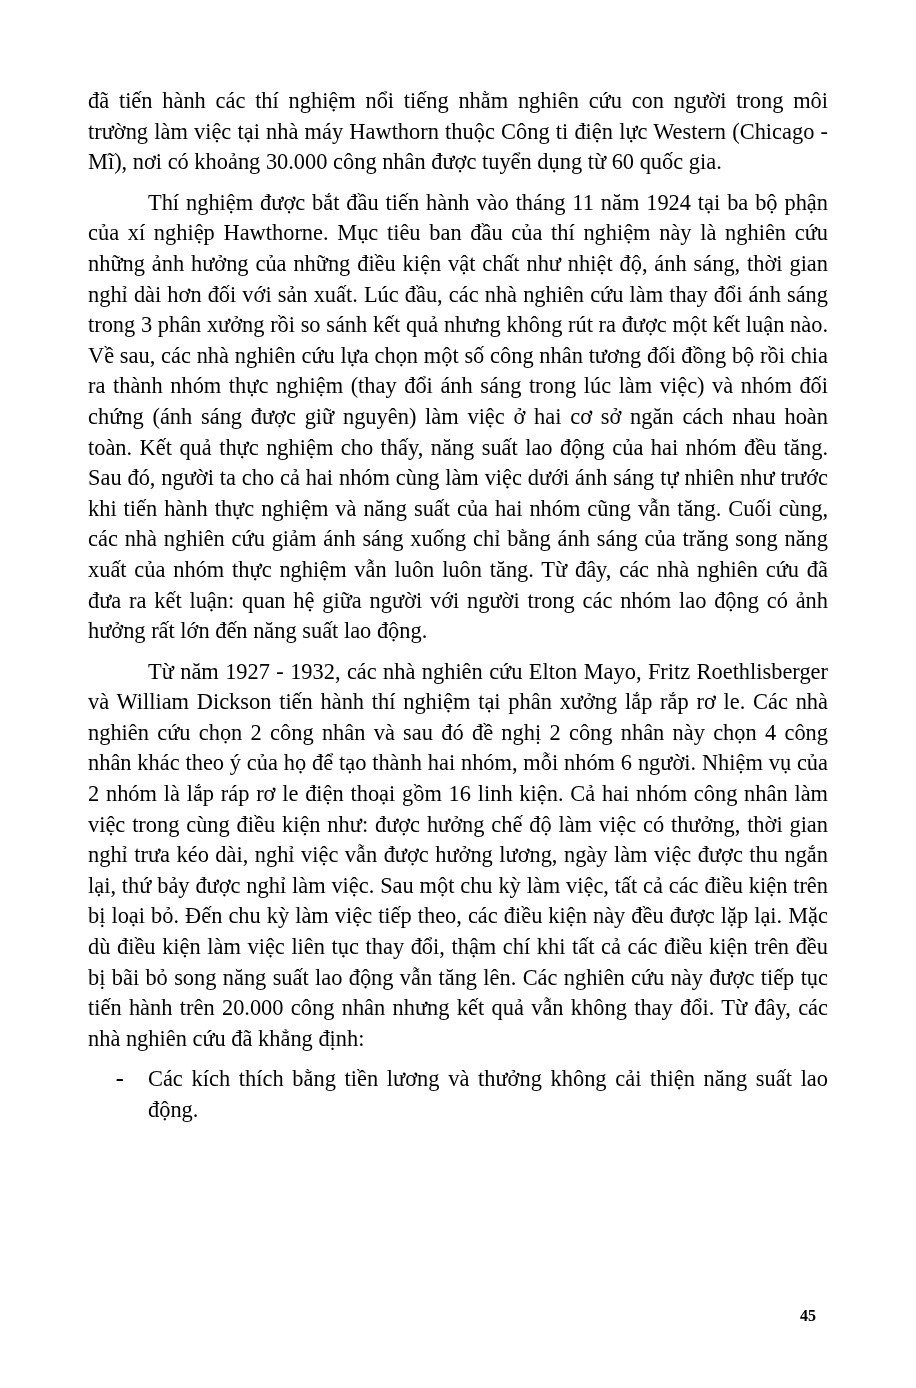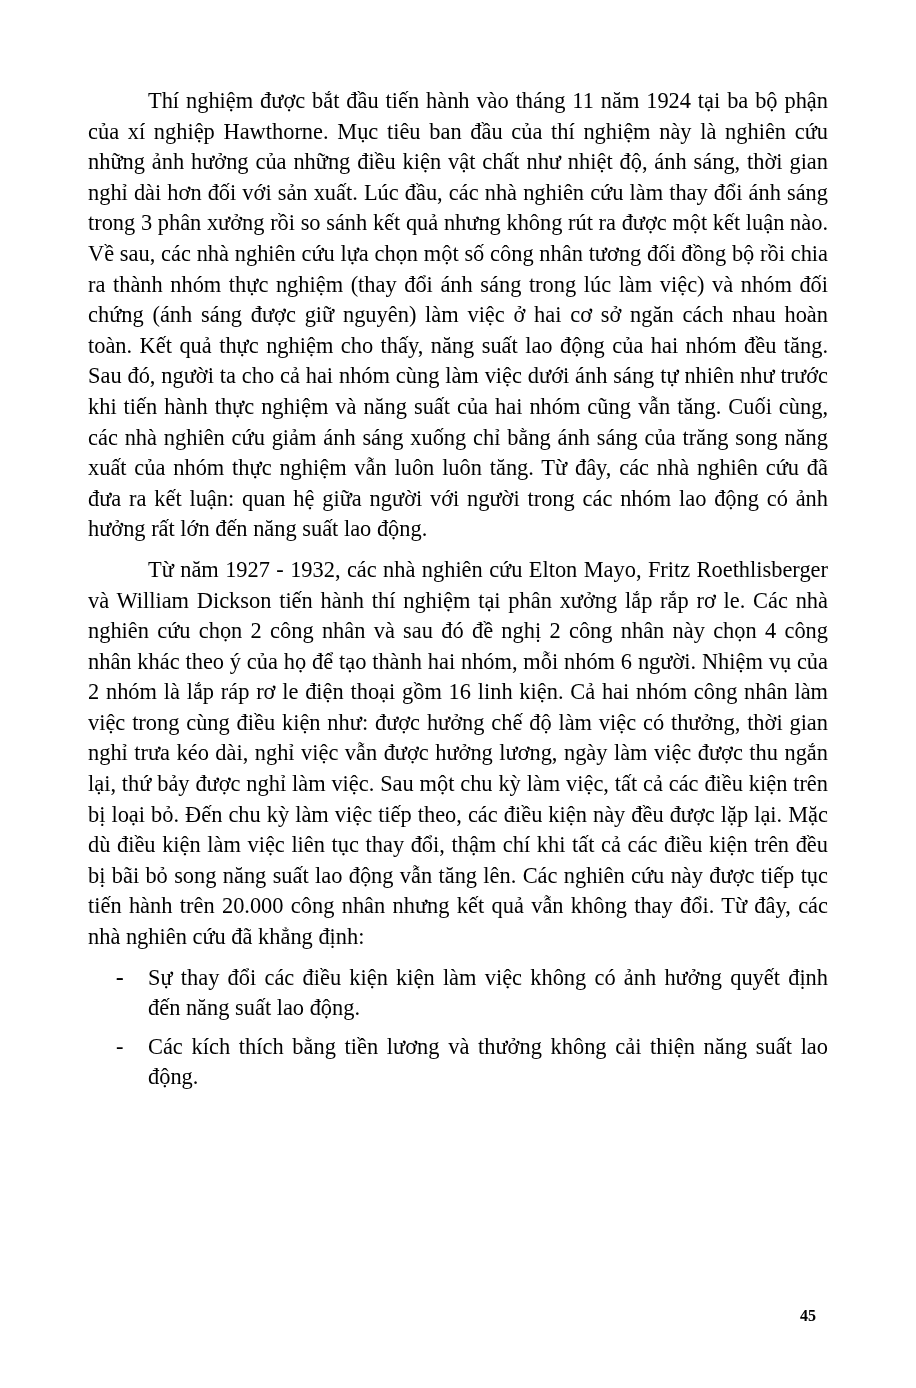--- a/index.html
+++ b/index.html
@@ -57,30 +57,30 @@
       font-family: "Liberation Serif", "DejaVu Serif", serif;
       font-weight: bold;
       font-size: 16px;
       line-height: 24px;
     }
   </style>
 </head>
 <body>
 
 <div class="page">
+  <p class="para">đã tiến hành các thí nghiệm nổi tiếng nhằm nghiên cứu con người trong môi trường làm việc tại nhà máy Hawthorn thuộc Công ti điện lực Western (Chicago - Mĩ), nơi có khoảng 30.000 công nhân được tuyển dụng từ 60 quốc gia.</p>
   <p class="para indent">Thí nghiệm được bắt đầu tiến hành vào tháng 11 năm 1924 tại ba bộ phận của xí nghiệp Hawthorne. Mục tiêu ban đầu của thí nghiệm này là nghiên cứu những ảnh hưởng của những điều kiện vật chất như nhiệt độ, ánh sáng, thời gian nghỉ dài hơn đối với sản xuất. Lúc đầu, các nhà nghiên cứu làm thay đổi ánh sáng trong 3 phân xưởng rồi so sánh kết quả nhưng không rút ra được một kết luận nào. Về sau, các nhà nghiên cứu lựa chọn một số công nhân tương đối đồng bộ rồi chia ra thành nhóm thực nghiệm (thay đổi ánh sáng trong lúc làm việc) và nhóm đối chứng (ánh sáng được giữ nguyên) làm việc ở hai cơ sở ngăn cách nhau hoàn toàn. Kết quả thực nghiệm cho thấy, năng suất lao động của hai nhóm đều tăng. Sau đó, người ta cho cả hai nhóm cùng làm việc dưới ánh sáng tự nhiên như trước khi tiến hành thực nghiệm và năng suất của hai nhóm cũng vẫn tăng. Cuối cùng, các nhà nghiên cứu giảm ánh sáng xuống chỉ bằng ánh sáng của trăng song năng xuất của nhóm thực nghiệm vẫn luôn luôn tăng. Từ đây, các nhà nghiên cứu đã đưa ra kết luận: quan hệ giữa người với người trong các nhóm lao động có ảnh hưởng rất lớn đến năng suất lao động.</p>
   <p class="para indent">Từ năm 1927 - 1932, các nhà nghiên cứu Elton Mayo, Fritz Roethlisberger và William Dickson tiến hành thí nghiệm tại phân xưởng lắp rắp rơ le. Các nhà nghiên cứu chọn 2 công nhân và sau đó đề nghị 2 công nhân này chọn 4 công nhân khác theo ý của họ để tạo thành hai nhóm, mỗi nhóm 6 người. Nhiệm vụ của 2 nhóm là lắp ráp rơ le điện thoại gồm 16 linh kiện. Cả hai nhóm công nhân làm việc trong cùng điều kiện như: được hưởng chế độ làm việc có thưởng, thời gian nghỉ trưa kéo dài, nghỉ việc vẫn được hưởng lương, ngày làm việc được thu ngắn lại, thứ bảy được nghỉ làm việc. Sau một chu kỳ làm việc, tất cả các điều kiện trên bị loại bỏ. Đến chu kỳ làm việc tiếp theo, các điều kiện này đều được lặp lại. Mặc dù điều kiện làm việc liên tục thay đổi, thậm chí khi tất cả các điều kiện trên đều bị bãi bỏ song năng suất lao động vẫn tăng lên. Các nghiên cứu này được tiếp tục tiến hành trên 20.000 công nhân nhưng kết quả vẫn không thay đổi. Từ đây, các nhà nghiên cứu đã khẳng định:</p>
 
   <ul class="bullets">
     <li class="bullet">
       <span class="bullet-mark">-</span>
     </li>
     <li class="bullet">
       <span class="bullet-mark">-</span>
-      <span>Sự thay đổi các điều kiện kiện làm việc không có ảnh hưởng quyết định đến năng suất lao động.</span>
     </li>
     <li class="bullet">
       <span class="bullet-mark">-</span>
       <span>Các kích thích bằng tiền lương và thưởng không cải thiện năng suất lao động.</span>
     </li>
   </ul>
 </div>
 
 <div class="page-number">45</div>
 

